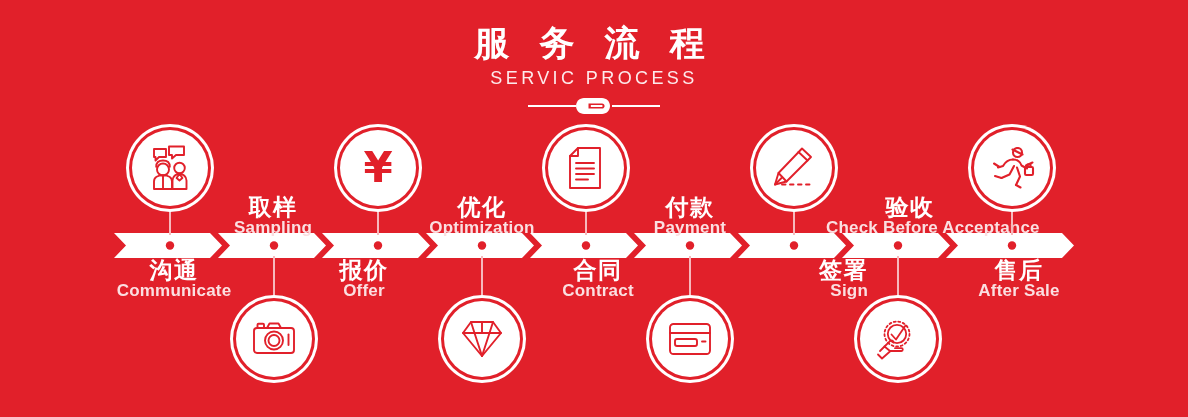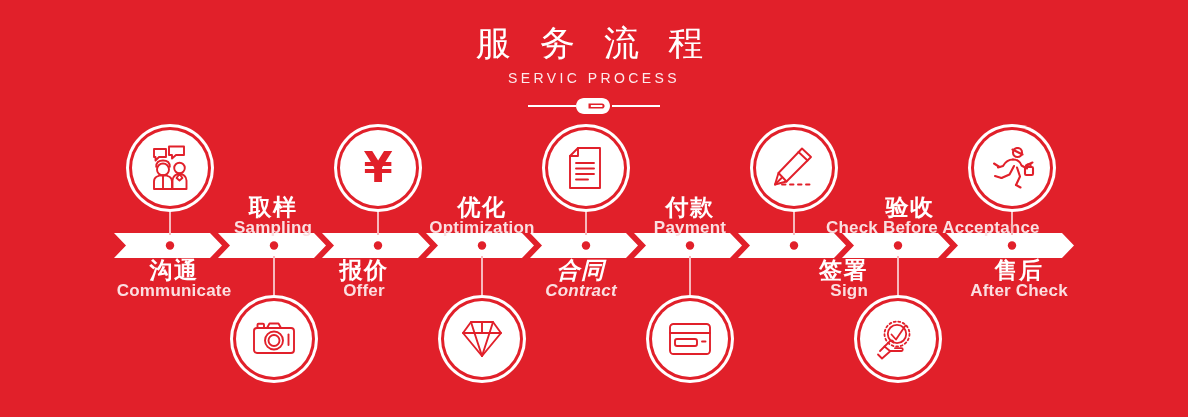--- a/index.html
+++ b/index.html
@@ -8,26 +8,26 @@
     background:#e1202a;
     font-family:"Liberation Sans","DejaVu Sans",sans-serif;
     overflow:hidden;
     position:relative;
   }
   #stage{position:absolute;left:0;top:0;width:1188px;height:417px;}
 
   
   .header{position:absolute;left:0;top:0;width:1188px;text-align:center;}
   .title-cn{
-    font-size:35px;line-height:35px;color:#ffffff;font-weight:normal;
+    font-size:35px;line-height:35px;color:#ffffff;font-weight:bold;
     letter-spacing:9px;margin-top:26px;
     font-family:"DejaVu Sans","Liberation Sans",sans-serif;
   }
   .title-en{
-    font-size:14px;line-height:20px;color:#fdeaec;font-weight:normal;
+    font-size:18px;line-height:20px;color:#fdeaec;font-weight:normal;
     letter-spacing:3.4px;margin-top:7px;
   }
   .ornament{
     margin:10px auto 0 auto;width:132px;height:16px;position:relative;
   }
 
   
   .bar{position:absolute;left:114px;top:233px;width:960px;height:25px;}
 
   
@@ -191,21 +191,21 @@
             <path d="M12 2 H34 V42 H4 V10 Z"></path>
             <path d="M12 2 V10 H4"></path>
             <path d="M10 17 H28"></path>
             <path d="M10 22.5 H28"></path>
             <path d="M10 28 H28"></path>
             <path d="M10 33.5 H22"></path>
           </g>
         </svg>
       </span>
     </div>
-    <div class="label" style="left:525px;top:259px;width:112px;font-style:italic;">
+    <div class="label" style="left:542px;top:259px;width:112px;">
       <div class="cn">合同</div>
       <div class="en">Contract</div>
     </div>
   </div>
 
   <div class="node">
     <div class="stem" style="left:689px;top:256px;height:40px;"></div>
     <div class="circle" style="left:652px;top:301px;">
       <span>
         <svg width="44" height="34" viewBox="0 0 44 34">
@@ -287,17 +287,17 @@
             <path d="M28 20.5 L31 29.5 L27 38"></path>
             <path d="M27 38 L31.5 40.5"></path>
             <rect x="36" y="20" width="8" height="8" rx="1.2"></rect>
             <path d="M38.5 20 V17.5 H41.5 V20"></path>
           </g>
         </svg>
       </span>
     </div>
     <div class="label" style="left:960px;top:259px;width:118px;">
       <div class="cn">售后</div>
-      <div class="en">After Check</div>
+      <div class="en">After Sale</div>
     </div>
   </div>
 
 </div>
 
 </body></html>

